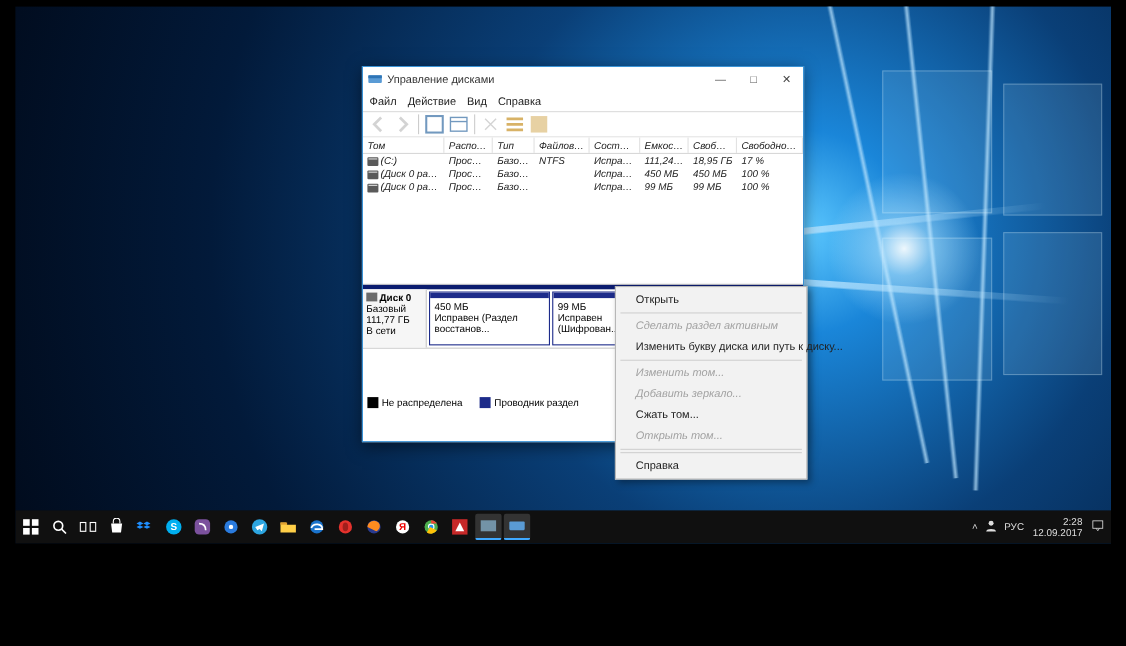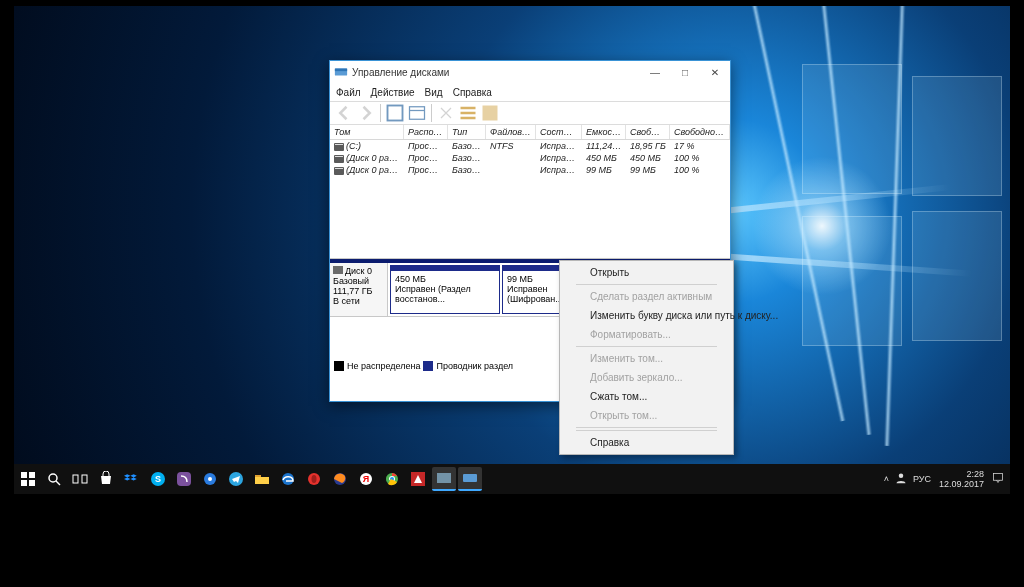--- a/index.html
+++ b/index.html
@@ -59,38 +59,38 @@
   .c0{width:74px}.c1{width:44px}.c2{width:38px}.c3{width:50px}.c4{width:46px}.c5{width:44px}.c6{width:44px}.c7{width:60px}
   .vol-ico { display:inline-block; width:10px; height:8px; background:#5a5a5a; border-radius:1px; margin-right:2px; vertical-align:middle; position:relative;}
   .vol-ico::before{content:"";position:absolute;left:1px;top:1px;width:8px;height:1px;background:#ddd;}
 
   .grid-body { height: 118px; overflow: hidden; }
 
   .disk-pane { border-top: 1px solid #c8c8c8; }
   .disk-head { height: 4px; background: #0b1c6f; }
   .disk-row  { display: flex; height: 54px; border-bottom: 1px solid #c8c8c8; }
   .disk-info { width: 58px; font-size: 9px; padding: 3px 3px; border-right: 1px solid #c8c8c8; background:#f6f6f6; }
-  .disk-info .b { font-weight: 400; margin-top: 32px; }
+  .disk-info .b { font-weight: 700; margin-top: 32px; }
   .parts { display: flex; flex: 1; padding: 2px; gap: 2px; }
   .part  { border: 1px solid #1d2b8a; background: #fff; padding: 8px 4px 2px 4px; font-size: 9px; position: relative; overflow: hidden; }
   .part::before { content:""; position:absolute; left:0; right:0; top:0; height:5px; background:#1d2b8a; }
   .part.sel { background: repeating-linear-gradient(45deg,#f4f4f4 0,#f4f4f4 3px,#e8e8e8 3px,#e8e8e8 6px); }
 
-  .legend { height: 18px; display:flex; align-items:center; gap:3px; font-size:9px; padding:0 4px; }
+  .legend { height: 18px; display:flex; align-items:center; gap:16px; font-size:9px; padding:0 4px; }
   .swatch { width:10px; height:10px; display:inline-block; margin-right:3px; vertical-align:middle; }
   .legend-spacer { flex: 1; min-height: 40px; }
 
   
   .ctx {
     position: absolute; left: 545px; top: 254px; width: 175px;
     background: #f2f2f2; border: 1px solid #b7b7b7; box-shadow: 3px 3px 6px rgba(0,0,0,.35);
-    font-size: 10px; color: #222; padding: 2px 16px;
+    font-size: 10px; color: #222; padding: 2px 4px;
   }
   .ctx .mi { padding: 4px 14px; white-space: nowrap; }
-  .ctx .mi.dis { color: #a2a2a2; }
+  .ctx .mi.dis { color: #a2a2a2; font-style: italic; }
   .ctx hr { border: none; border-top: 1px solid #d0d0d0; margin: 2px 0; }
 </style>
 </head>
 <body>
 
 <div class="screen">
 
   <div class="rays">
     <div class="flare" style="left:160px;top:150px"></div>
     <div class="ray v" style="left:200px;top:-40px;transform:rotate(-12deg)"></div>
@@ -243,21 +243,20 @@
       <span><span class="swatch" style="background:#000"></span><span>Не распределена</span></span>
       <span><span class="swatch" style="background:#1d2b8a"></span><span>Проводник раздел</span></span>
     </div>
   </div>
 
   <div class="ctx" id="ctx">
       <div class="mi">Открыть</div>
       <hr>
       <div class="mi dis">Сделать раздел активным</div>
       <div class="mi">Изменить букву диска или путь к диску...</div>
-      <div class="mi dis">Форматировать...</div>
       <hr>
       <div class="mi dis">Изменить том...</div>
       <div class="mi dis">Добавить зеркало...</div>
       <div class="mi">Сжать том...</div>
       <div class="mi dis">Открыть том...</div>
       <hr>
       <hr>
       <div class="mi">Справка</div>
     </div>
 

